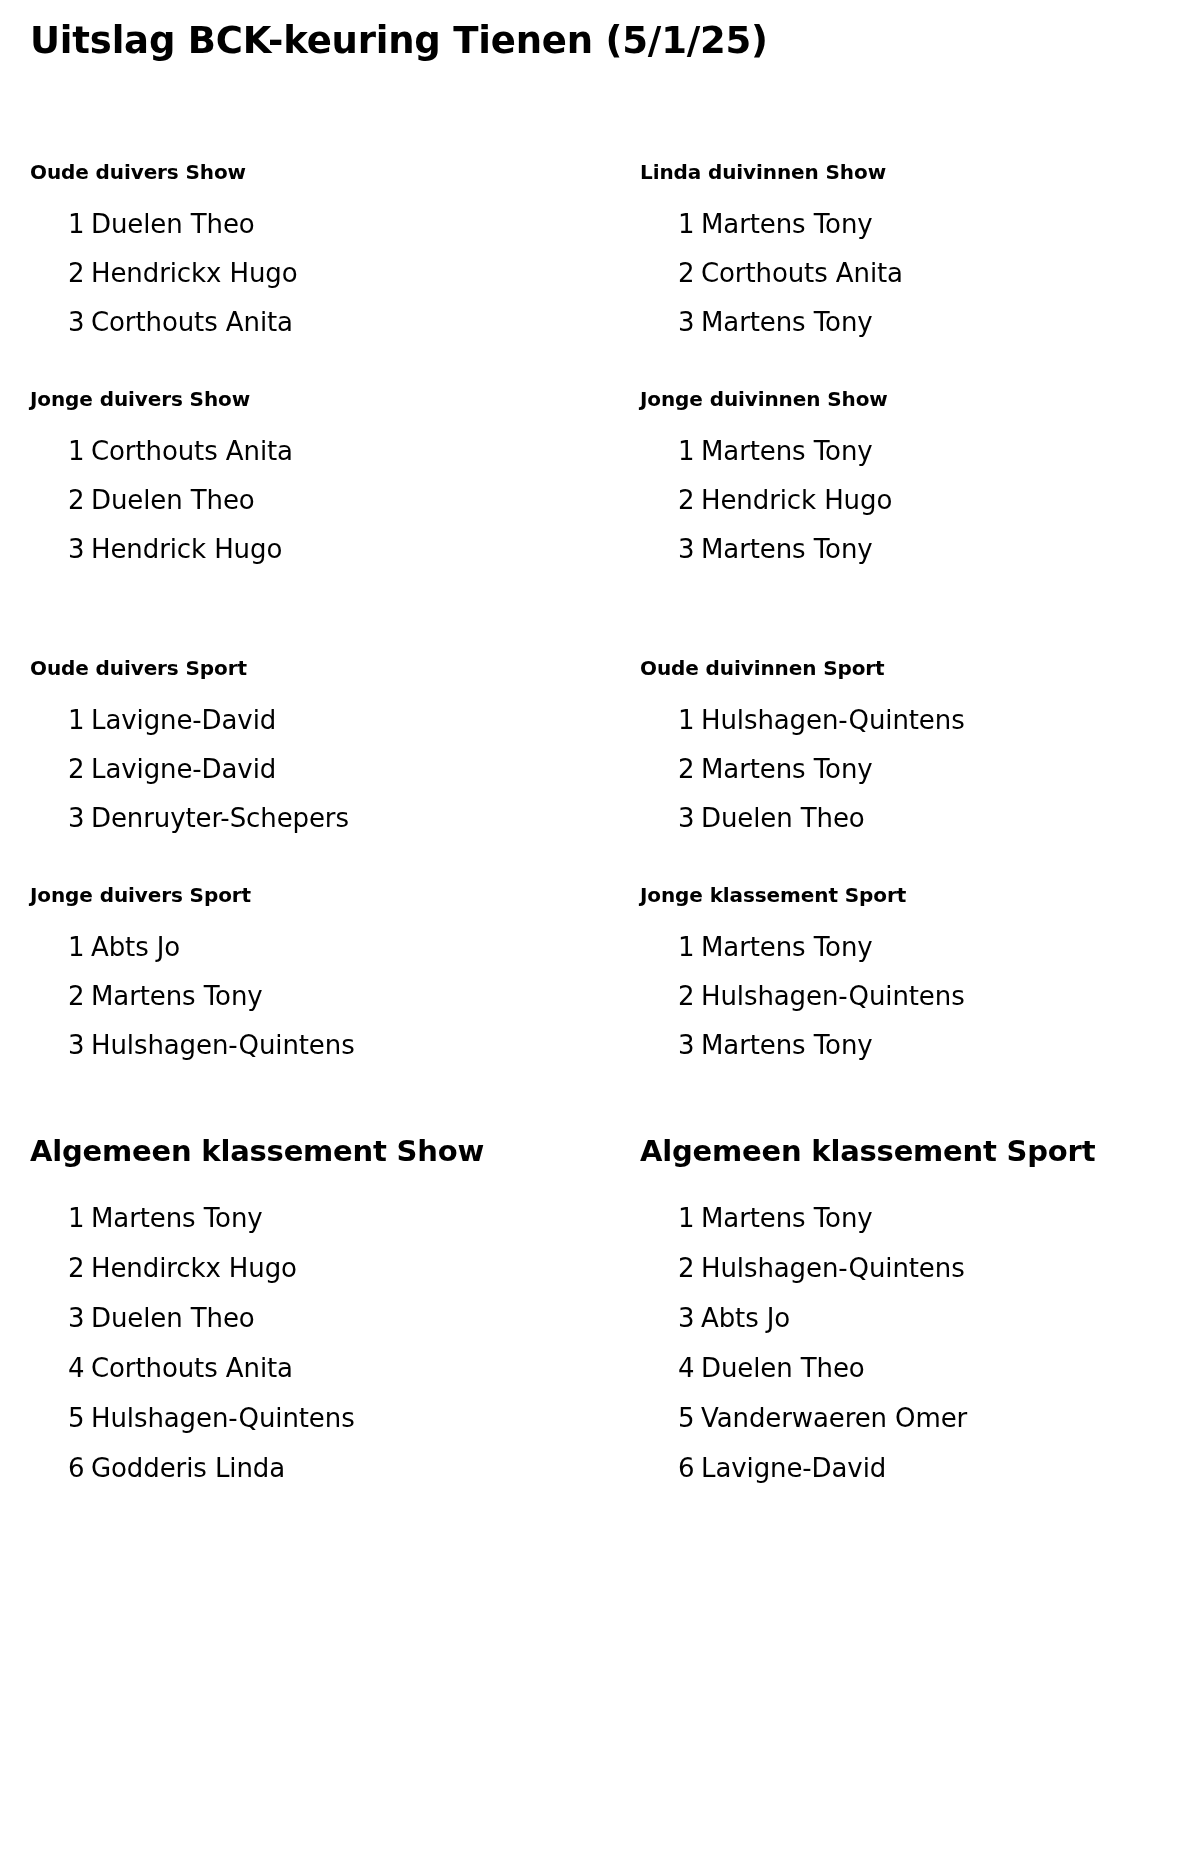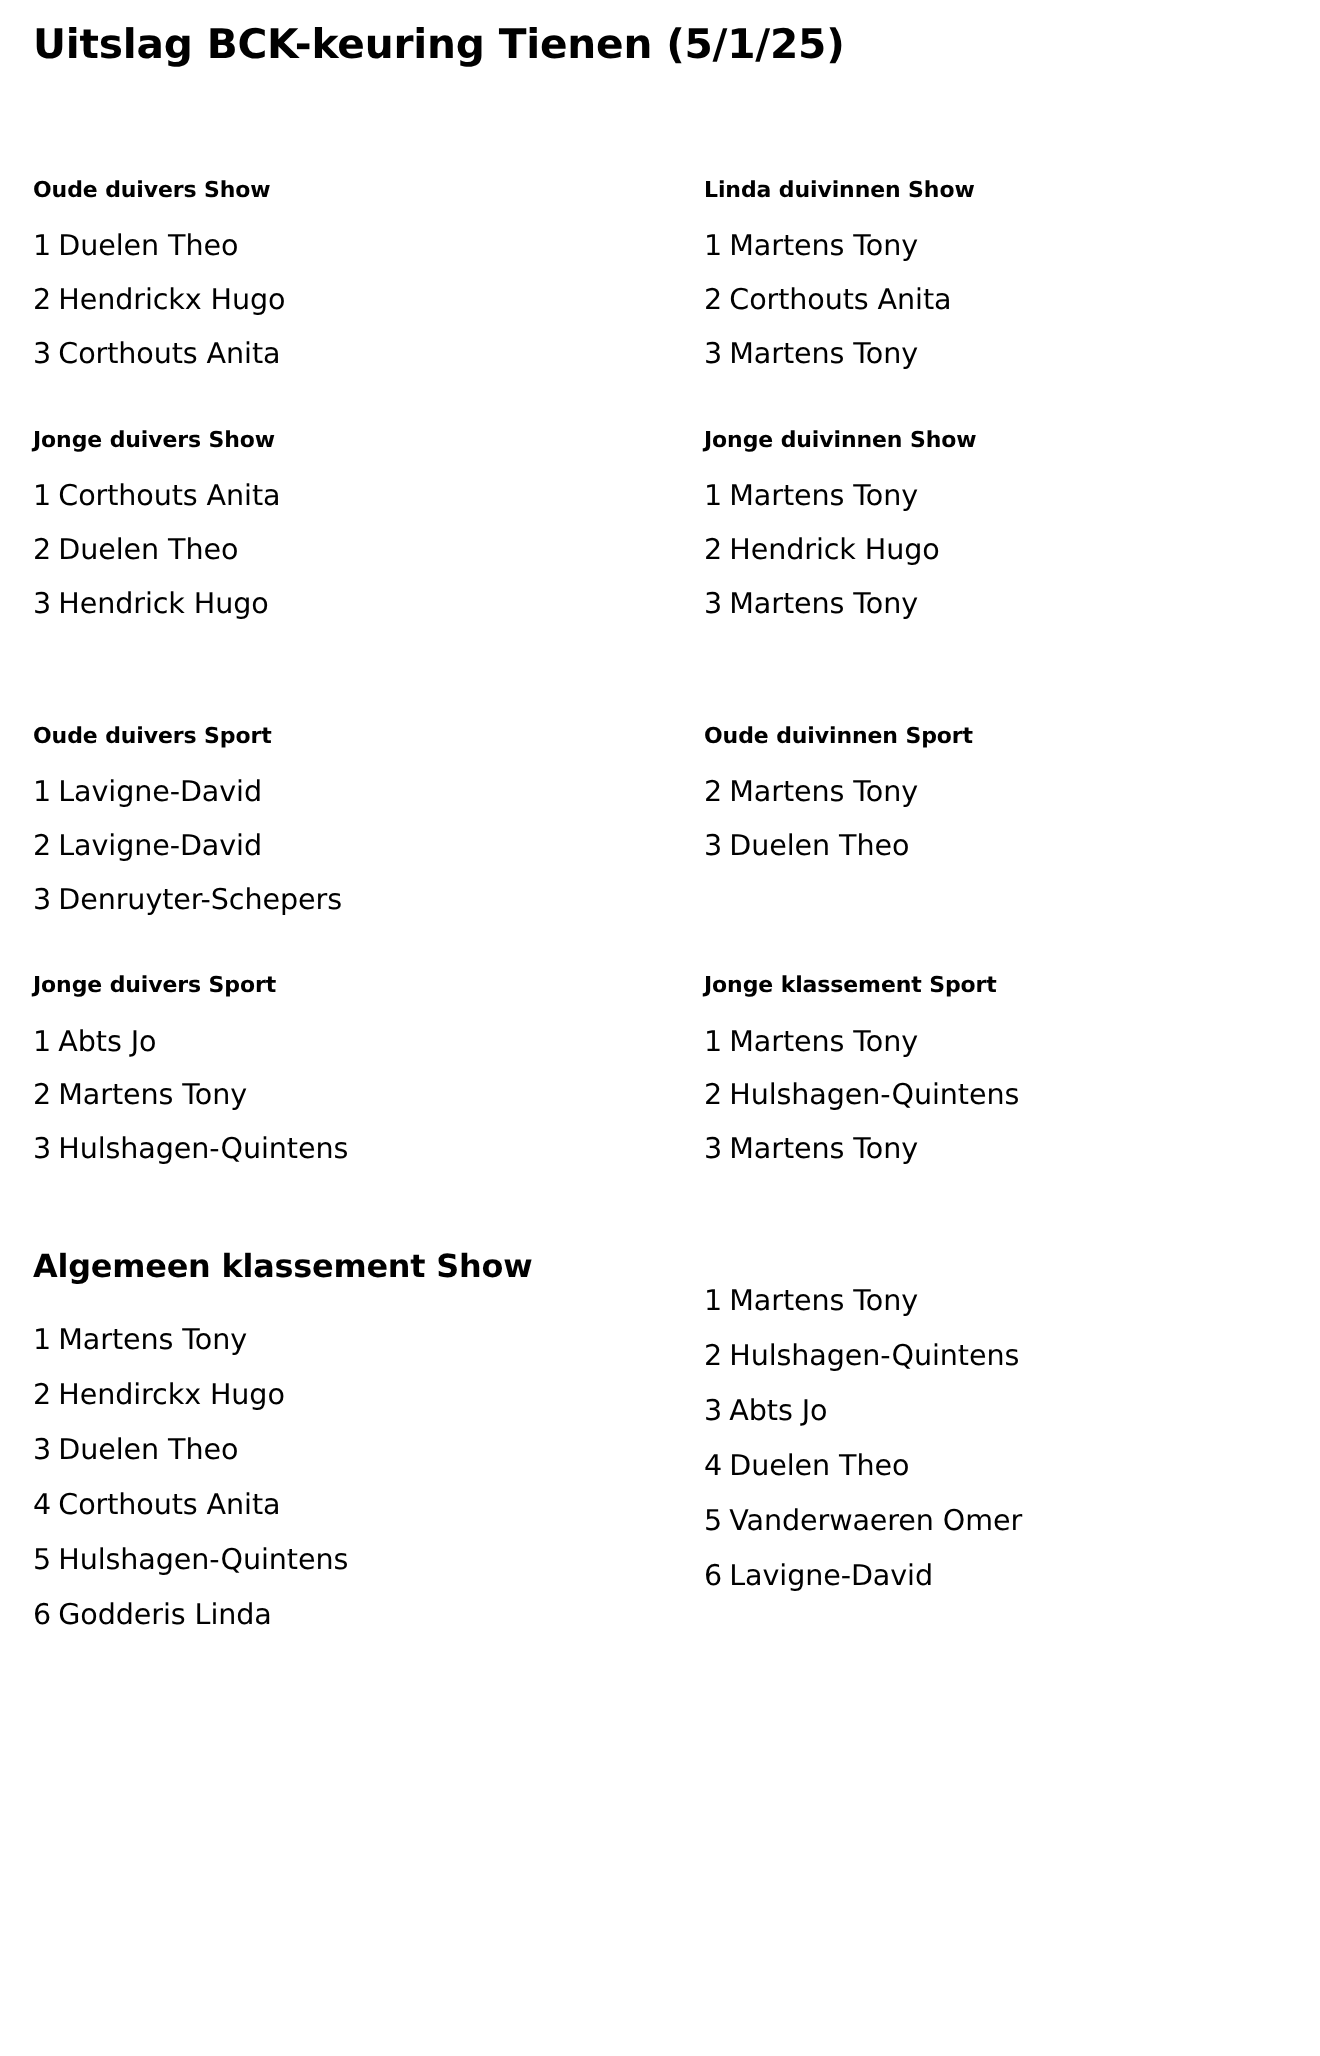--- a/index.html
+++ b/index.html
@@ -39,20 +39,21 @@
   }
   .cat-title {
     font-size: 20px;
     font-weight: bold;
     line-height: 1.2;
     margin: 0 0 0 0;
     letter-spacing: -0.1px;
   }
   .entries {
     margin-top: 16px;
+    margin-left: 38px;
   }
   .entry {
     font-size: 26px;
     line-height: 49px;
     white-space: nowrap;
     letter-spacing: -0.1px;
   }
   .entry .rank {
     display: inline-block;
     min-width: 23px;
@@ -136,20 +137,21 @@
       <div class="entries">
         <div class="entry"><span class="rank">1</span><span>Lavigne-David</span></div>
         <div class="entry"><span class="rank">2</span><span>Lavigne-David</span></div>
         <div class="entry"><span class="rank">3</span><span>Denruyter-Schepers</span></div>
       </div>
     </div>
 
     <div class="block col-right">
       <div class="cat-title">Oude duivinnen Sport</div>
       <div class="entries">
+        <div class="entry"><span class="rank">1</span><span>Hulshagen-Quintens</span></div>
         <div class="entry"><span class="rank">2</span><span>Martens Tony</span></div>
         <div class="entry"><span class="rank">3</span><span>Duelen Theo</span></div>
       </div>
     </div>
   </div>
 
   <div class="sp-group"></div>
 
   <div class="grid">
 
@@ -182,20 +184,21 @@
         <div class="entry"><span class="rank">1</span><span>Martens Tony</span></div>
         <div class="entry"><span class="rank">2</span><span>Hendirckx Hugo</span></div>
         <div class="entry"><span class="rank">3</span><span>Duelen Theo</span></div>
         <div class="entry"><span class="rank">4</span><span>Corthouts Anita</span></div>
         <div class="entry"><span class="rank">5</span><span>Hulshagen-Quintens</span></div>
         <div class="entry"><span class="rank">6</span><span>Godderis Linda</span></div>
       </div>
     </div>
 
     <div class="block col-right">
+      <div class="overall-title">Algemeen klassement Sport</div>
       <div class="entries">
         <div class="entry"><span class="rank">1</span><span>Martens Tony</span></div>
         <div class="entry"><span class="rank">2</span><span>Hulshagen-Quintens</span></div>
         <div class="entry"><span class="rank">3</span><span>Abts Jo</span></div>
         <div class="entry"><span class="rank">4</span><span>Duelen Theo</span></div>
         <div class="entry"><span class="rank">5</span><span>Vanderwaeren Omer</span></div>
         <div class="entry"><span class="rank">6</span><span>Lavigne-David</span></div>
       </div>
     </div>
   </div>

